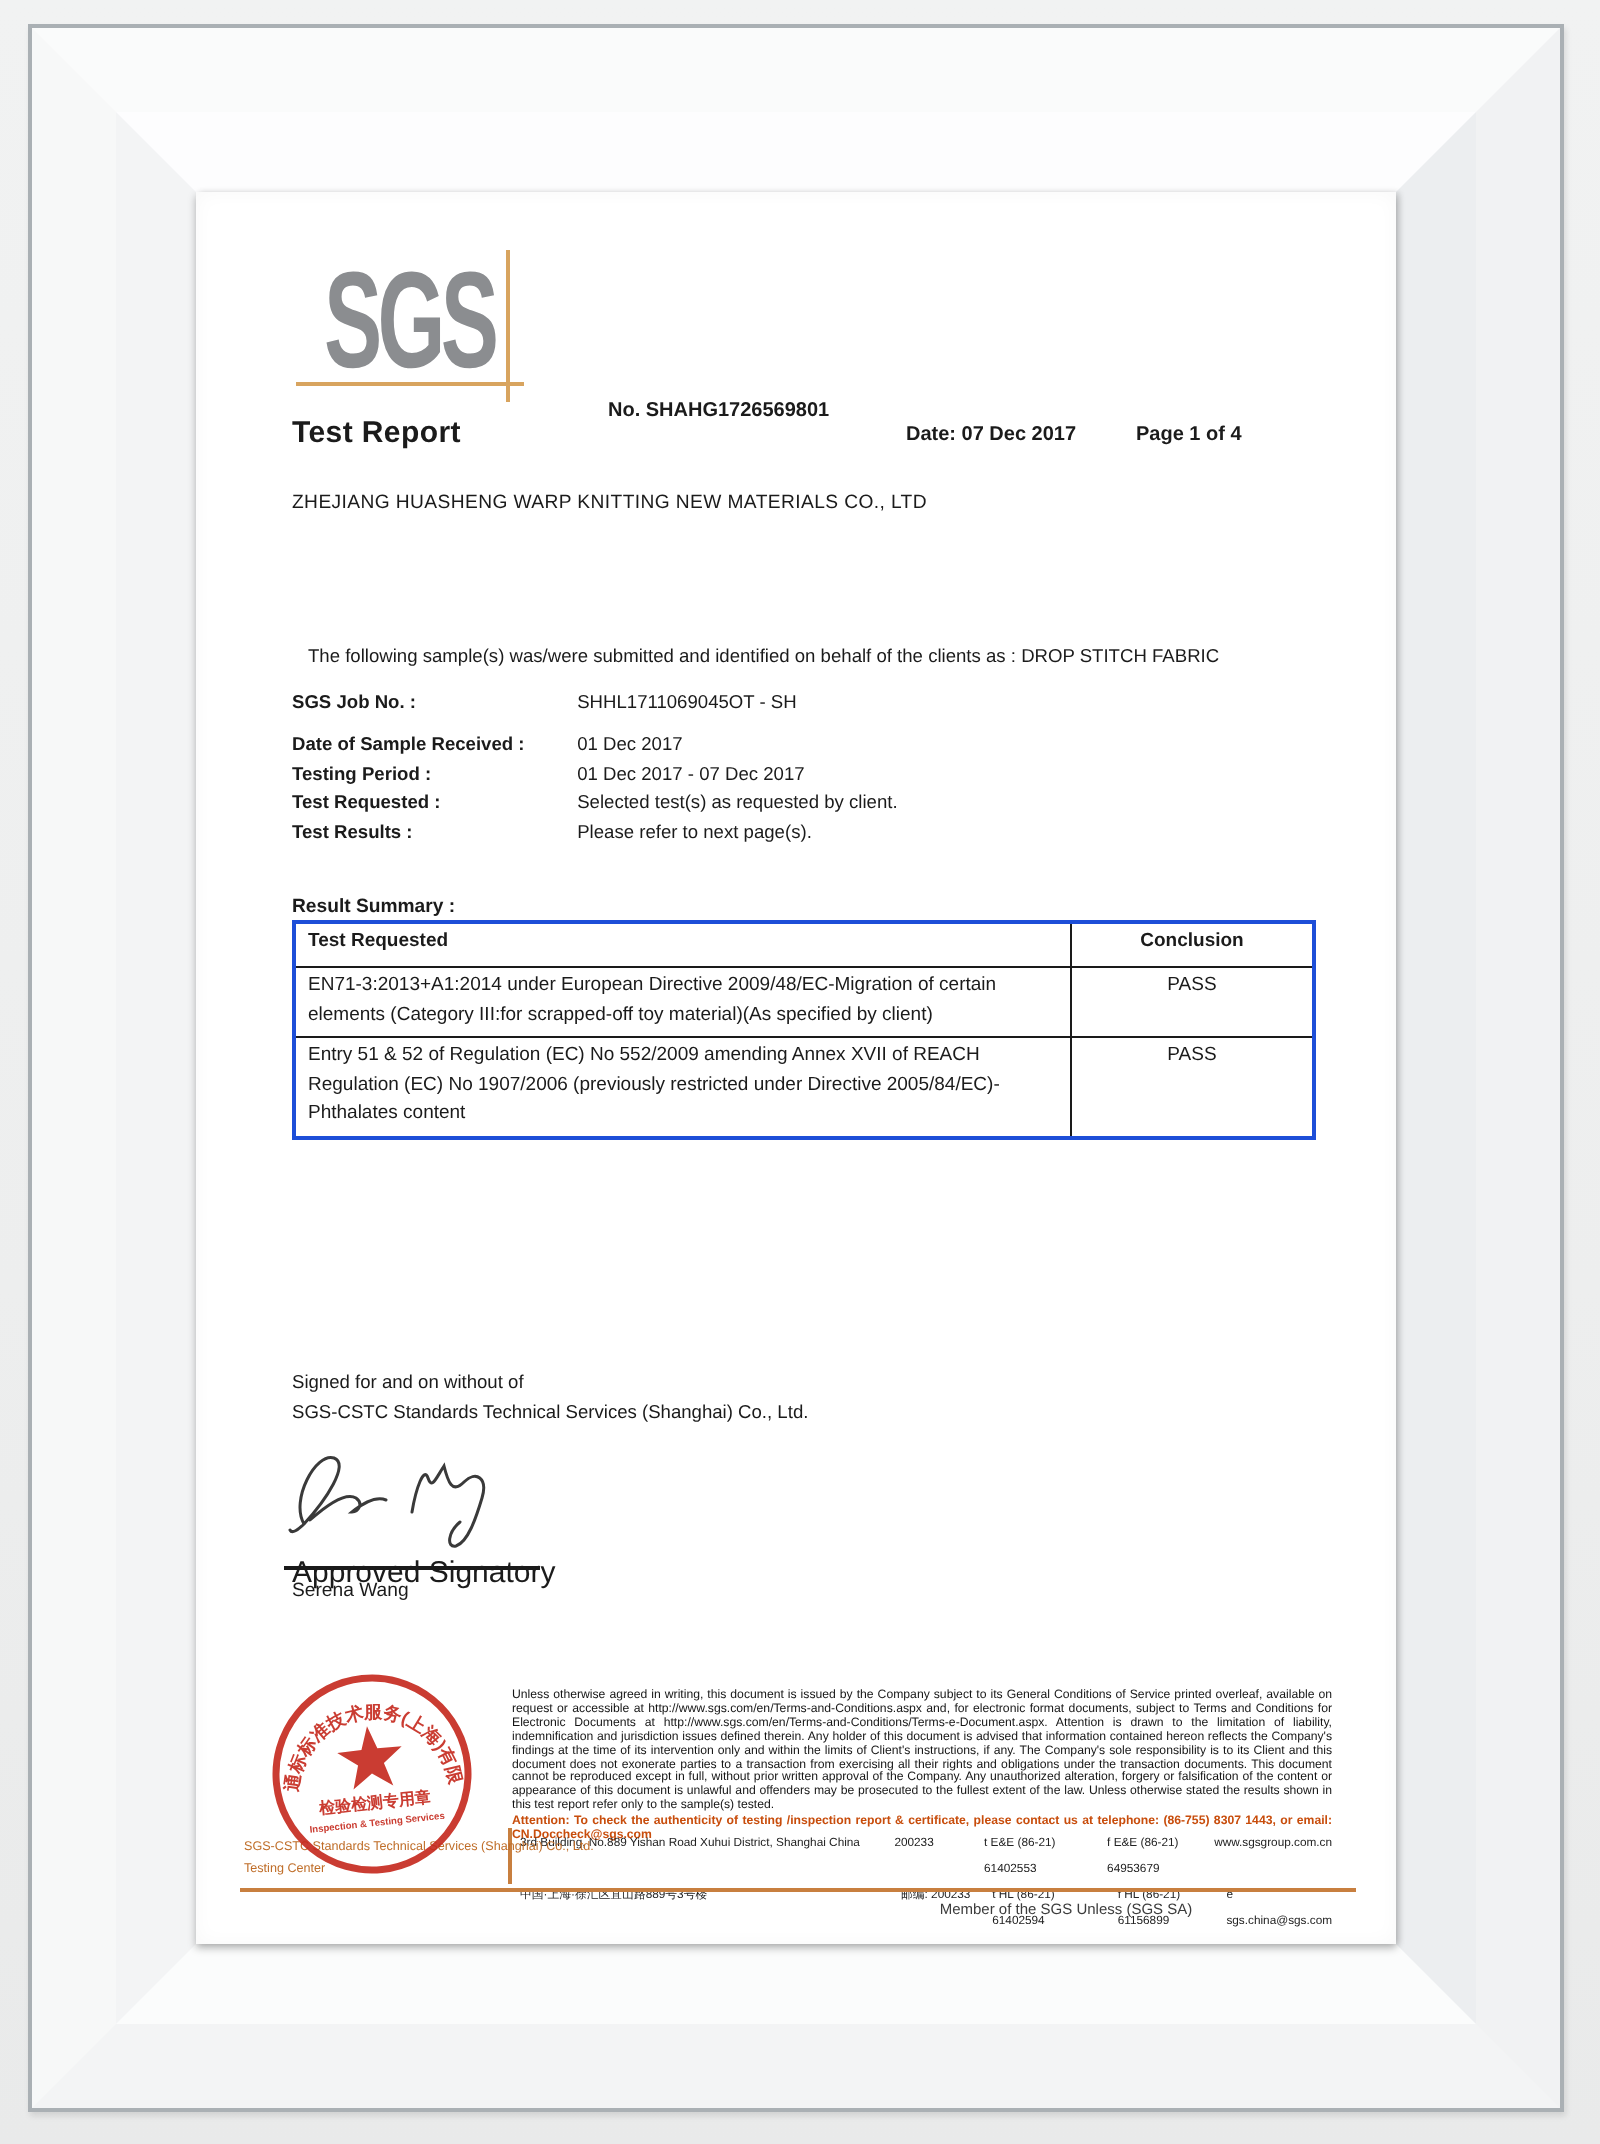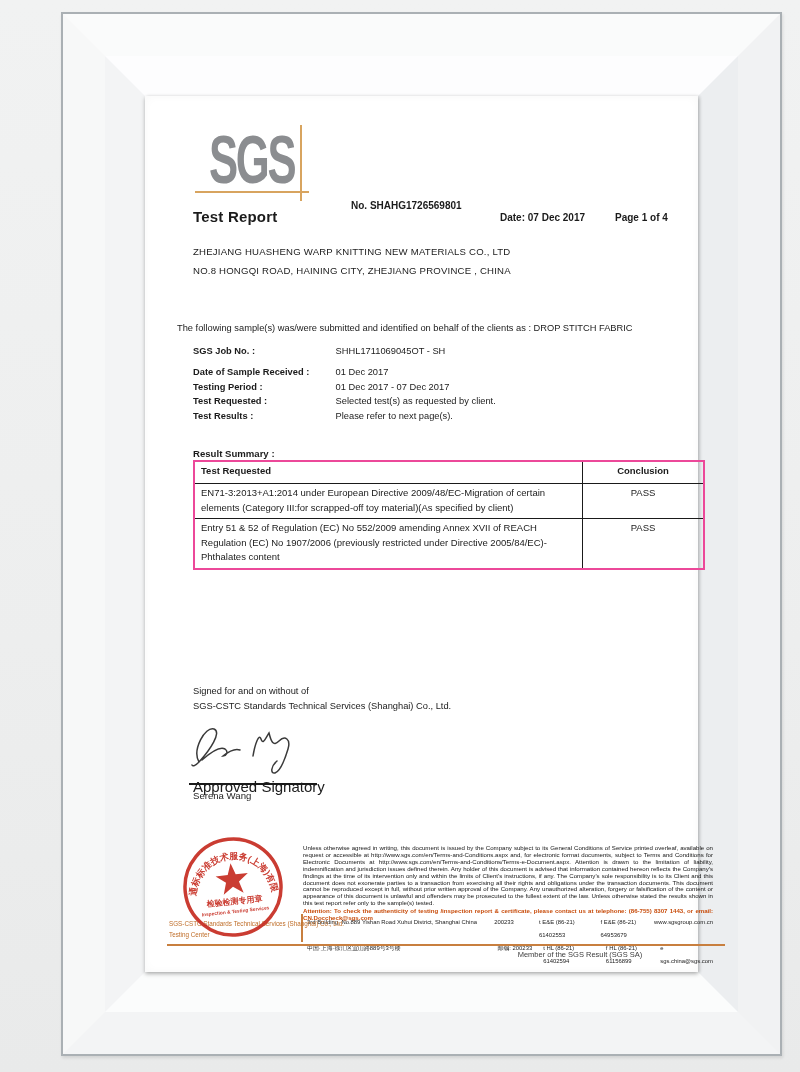--- a/index.html
+++ b/index.html
@@ -5,21 +5,20 @@
   html,body{margin:0;padding:0;}
   body{
     width:800px;height:1072px;position:relative;overflow:hidden;
     background:linear-gradient(180deg,#f1f2f2 0%,#edeeee 60%,#e9eaea 100%);
     font-family:"Liberation Sans","DejaVu Sans",sans-serif;color:#1b1b1b;
   }
   .frame-border{
     position:absolute;left:14px;top:12px;right:18px;bottom:16px;
     border:2px solid #aab0b4;background:#bef264;
     box-shadow:inset 0 0 5px rgba(0,0,0,.07), 1px 2px 3px rgba(0,0,0,.10);
-    margin-left:47px;
   }
   .frame-face{position:absolute;inset:0;border:42px solid;
     border-color:#fafbfb #f1f2f3 #f3f4f5 #f7f8f8;}
   .frame-bevel{position:absolute;inset:0;border:40px solid;
     border-color:#fdfdfe #eceef0 #fbfcfc #f3f4f5;}
   .doc{
     position:absolute;inset:0;background:#ffffff;
     box-shadow:0 2px 4px rgba(0,0,0,.28), 2px 0 3px rgba(0,0,0,.10), inset 0 0 10px rgba(0,0,0,.03);
   }
   .abs{position:absolute;}
@@ -27,31 +26,31 @@
   .logo-text{left:64px;top:30px;font-weight:bold;font-size:56px;line-height:56px;
     color:#8b8d90;letter-spacing:-3px;transform:scale(.78,1.22);transform-origin:left top;}
   .logo-hline{left:50px;top:95px;width:114px;height:2px;background:#d8a45f;}
   .logo-vline{left:155px;top:29px;width:2px;height:76px;background:#d8a45f;}
   
   .title{left:48px;top:112px;font-size:15px;font-weight:bold;letter-spacing:.2px;}
   .hno{left:206px;top:104px;font-size:10px;font-weight:bold;}
   .hdate{left:355px;top:116px;font-size:10px;font-weight:bold;}
   .hpage{left:470px;top:116px;font-size:10px;font-weight:bold;}
   .client{left:48px;top:146px;font-size:9.6px;line-height:19px;letter-spacing:.2px;}
-  .sample{left:32px;top:227px;font-size:9.3px;}
+  .sample{left:56px;top:227px;font-size:9.3px;}
   .jobrow{left:48px;top:250px;font-size:9.3px;}
   .inforows{left:48px;top:271px;font-size:9.3px;}
   .inforows .row{height:14.6px;}
   .lbl{display:inline-block;width:140px;font-weight:bold;}
   .summary-lbl{left:48px;top:352px;font-size:9.6px;font-weight:bold;text-align:center;}
   
   .rtable{left:48px;top:364px;width:512px;border-collapse:collapse;table-layout:fixed;}
   .rtable th,.rtable td{border:1px solid #1a1a1a;font-size:9.5px;line-height:14.5px;
     padding:2px 6px 3px 6px;vertical-align:top;}
-  .rtable{border:2px solid #ec4899;}
+  .rtable{border:2px solid #1d4ed8;}
   .rtable th{text-align:left;font-weight:bold;height:16px;}
   .rtable .ccol{width:108px;text-align:center;}
   .rtable td.tcell{padding-right:28px;}
   
   .signed{left:48px;top:588px;font-size:9.3px;line-height:14.5px;}
   .sigsvg{left:44px;top:620px;}
   .sigrule{left:44px;top:687px;width:128px;height:2px;background:#1a1a1a;}
   .signame{left:48px;top:694px;font-size:9.6px;}
   .sigrole{left:48px;top:682px;font-size:15px;}
   
@@ -83,21 +82,20 @@
         <div class="abs logo-hline"></div>
         <div class="abs logo-vline"></div>
 
         <div class="abs title">Test Report</div>
         <div class="abs hno">No. SHAHG1726569801</div>
         <div class="abs hdate">Date: 07 Dec 2017</div>
         <div class="abs hpage">Page 1 of 4</div>
 
         <div class="abs client">
           <div>ZHEJIANG HUASHENG WARP KNITTING NEW MATERIALS CO., LTD</div>
-          <div>NO.8 HONGQI ROAD, HAINING CITY, ZHEJIANG PROVINCE , CHINA</div>
         </div>
 
         <div class="abs sample">The following sample(s) was/were submitted and identified on behalf of the clients as : DROP STITCH FABRIC</div>
 
         <div class="abs jobrow">
           <span class="lbl">SGS Job No. :</span>
           <span>SHHL1711069045OT - SH</span>
         </div>
 
         <div class="abs inforows">
@@ -185,18 +183,18 @@
             <span class="c1">中国·上海·徐汇区宜山路889号3号楼</span>
             <span class="c2">邮编: 200233</span>
             <span class="c3">
               <span>t HL (86-21) 61402594</span>
               <span>f HL (86-21) 61156899</span>
             </span>
             <span class="c4">e sgs.china@sgs.com</span>
           </div>
         </div>
         <div class="abs frule"></div>
-        <div class="abs member">Member of the SGS Result (SGS SA)</div>
+        <div class="abs member">Member of the SGS Unless (SGS SA)</div>
 
       </div>
     </div>
   </div>
 </div>
 
 </body></html>

